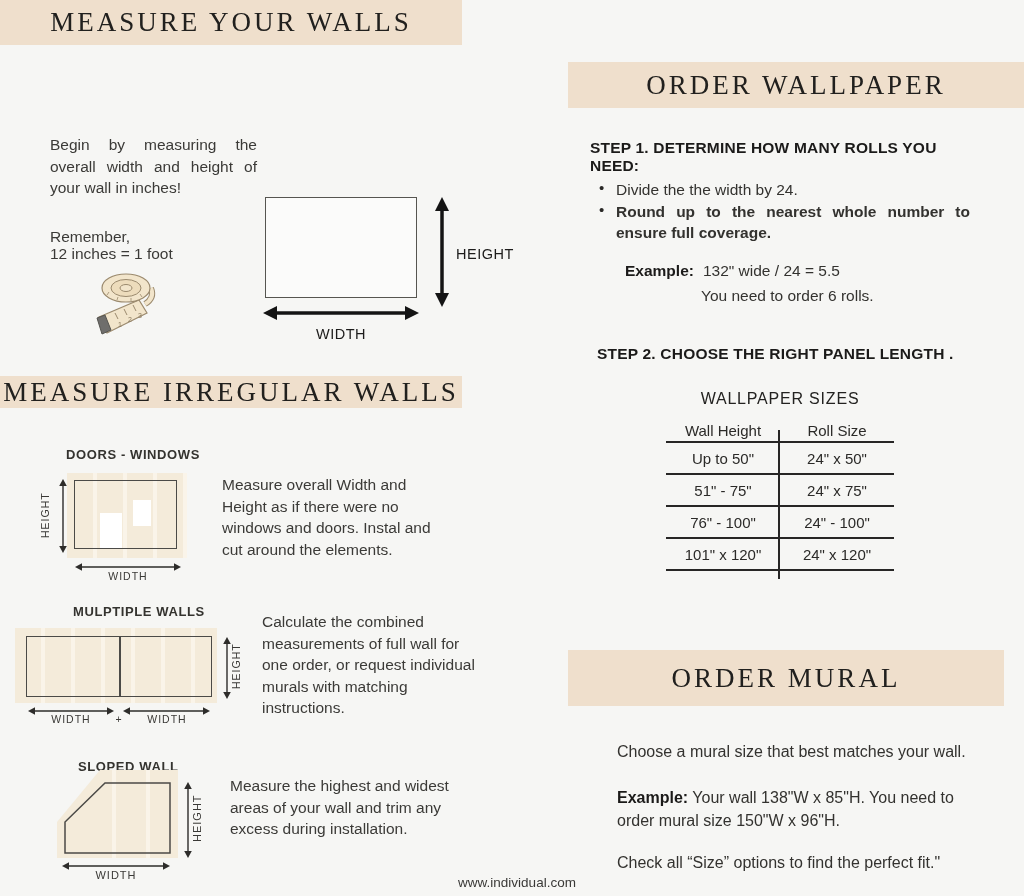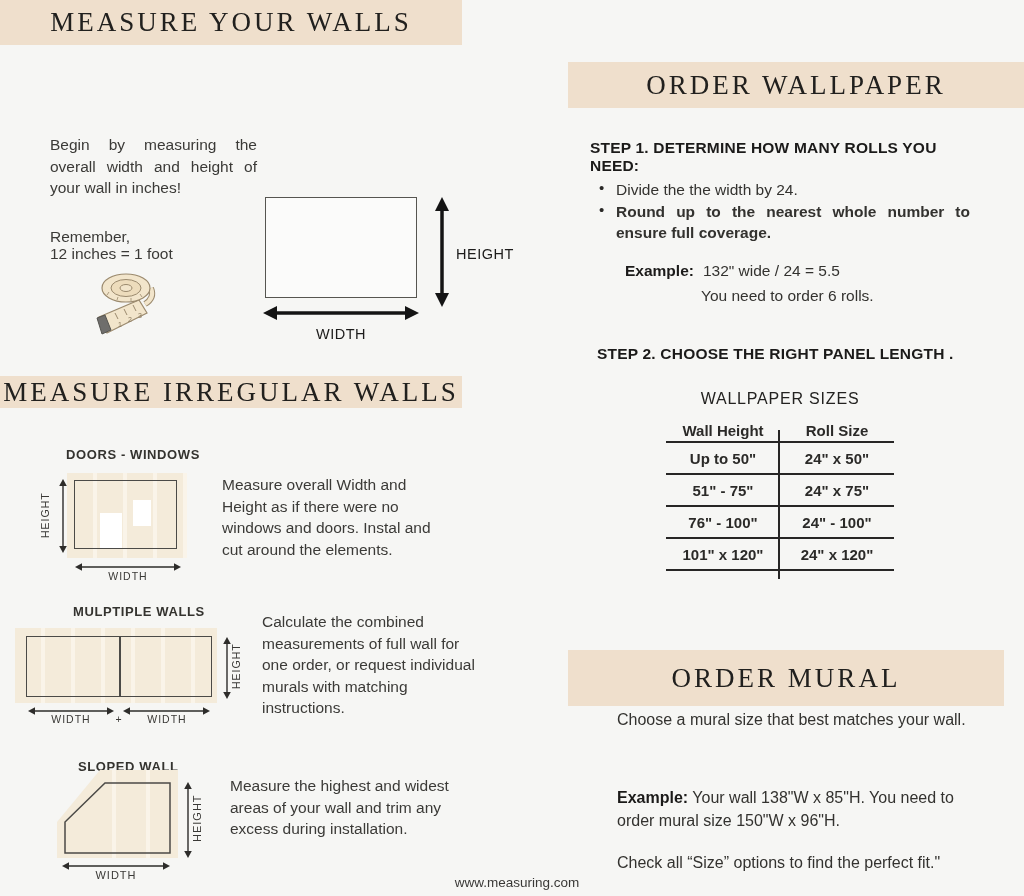--- a/index.html
+++ b/index.html
@@ -27,21 +27,21 @@
 
   .bullet-row { display:flex; }
   .bullet-dot { font-size:15px; width:17px; flex:none; color:#2a2927; }
   .bullet-text { font-size:15.5px; line-height:21.5px; color:#33322f; }
 
   .ex-line1 { display:flex; font-size:15.5px; line-height:22px; }
   .ex-label { font-weight:bold; color:#1b1a19; margin-right:9px; }
 
   .tbl { font-size:15px; color:#2b2a28; }
   .tbl-row { display:flex; align-items:center; justify-content:space-around; text-align:center; }
-  .tbl-cell { width:50%;font-weight:bold; }
+  .tbl-cell { width:50%; }
   .hline { border-bottom:2px solid #272625; }
 
   .m16 { font-size:16px; line-height:23px; color:#33322f; }
   .m16 b { color:#1b1a19; }
 
   .footer { font-size:13.5px; color:#3a3937; text-align:center; }
 </style>
 </head>
 <body>
 
@@ -222,19 +222,19 @@
     <div class="tbl-cell">24" - 100"</div>
   </div>
   <div class="tbl-row hline" style="height:32px;">
     <div class="tbl-cell">101" x 120"</div>
     <div class="tbl-cell">24" x 120"</div>
   </div>
 </div>
 
 <div class="abs banner" style="left:568px; top:650px; width:436px; height:56px;">ORDER MURAL</div>
 
-<div class="abs m16" style="left:617px; top:708px; width:358px;">Choose a mural size that best matches your wall.</div>
+<div class="abs m16" style="left:617px; top:740px; width:358px;">Choose a mural size that best matches your wall.</div>
 
 <div class="abs m16" style="left:617px; top:786px; width:370px;"><b>Example:</b> <span>Your wall 138"W x 85"H. You need to order mural size 150"W x 96"H.</span></div>
 
 <div class="abs m16" style="left:617px; top:851px; width:395px;">Check all “Size” options to find the perfect fit."</div>
 
-<div class="abs footer" style="left:377px; top:875px; width:280px;">www.measuring.com</div>
+<div class="abs footer" style="left:377px; top:875px; width:280px;">www.individual.com</div>
 
 </body></html>

